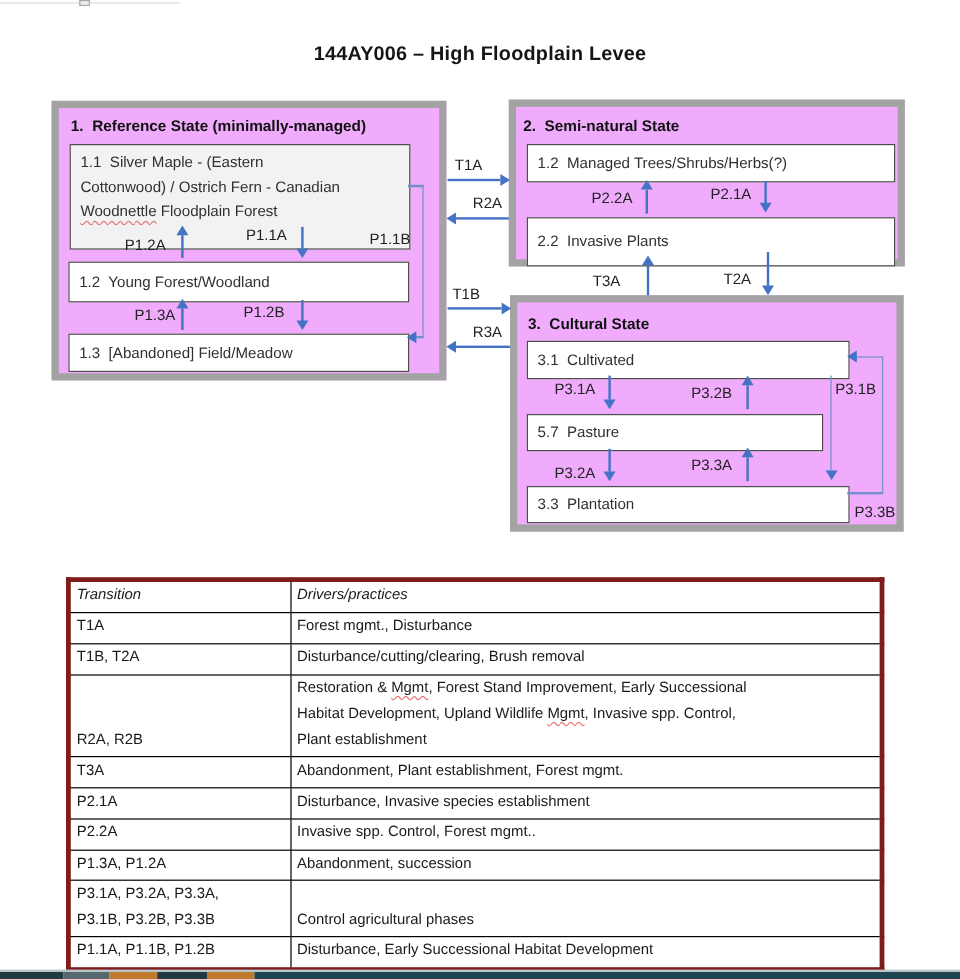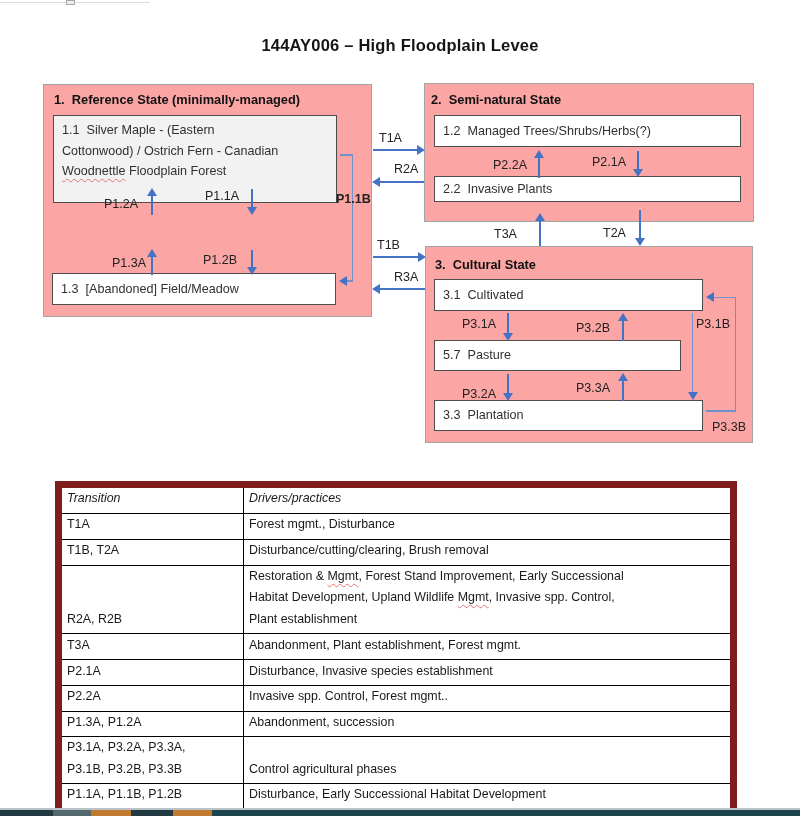--- a/index.html
+++ b/index.html
@@ -11,21 +11,21 @@
   }
   
   .top-line { position:absolute; left:0; top:2px; width:150px; height:1px; background:#dcdcdc; }
   .top-square { position:absolute; left:66px; top:0; width:9px; height:5px; border:1px solid #a8a8a8; background:#efefef; }
   
   .doc-title {
     position:absolute; left:0; top:36px; width:100%; text-align:center;
     font-size:16.5px; font-weight:bold; color:#151515; letter-spacing:.2px;
   }
   
-  .state { position:absolute; border:1px solid #a3a3a3; background:#fca5a5; }
+  .state { position:absolute; border:6px solid #a3a3a3; background:#f0abfc; }
   .state-title { position:absolute; font-size:12.8px; font-weight:bold; color:#111; white-space:pre; }
   .phase {
     position:absolute; border:1px solid #4d4d4d; background:#ffffff;
     font-size:12.6px; color:#303030;
   }
   .phase .ln { display:block; white-space:pre; line-height:20.5px; padding-left:8px; }
   .phase.single { display:flex; align-items:center; }
   .phase.single .ln { padding-left:8px; }
   .gray-fill { background:#f2f2f2; }
   .squiggle {
@@ -46,21 +46,21 @@
   
   table.trans {
     position:absolute; left:55px; top:481px; width:682px;
     border-collapse:collapse; table-layout:fixed;
     font-size:12.4px; color:#1a1a1a;
   }
   table.trans td {
     border:1px solid #000; vertical-align:bottom;
     padding:0 4px 3px 5px; line-height:21.5px; overflow:hidden;
   }
-  table.trans { border:7px solid #7f1d1d; }
+  table.trans { border:4px solid #7f1d1d; }
   td.c1 { width:185px; }
   td.c2 { padding-left:6px; white-space:pre-line; }
   tr.hdr td { font-style:italic; }
   td.pre1 { white-space:pre-line; line-height:21px; }
   
   .bar-topline { position:absolute; left:0; top:808px; width:800px; height:2px; background:#bac3c7; }
   .bbar { position:absolute; left:0; top:810px; height:6px; }
 </style>
 </head>
 <body>
@@ -72,31 +72,34 @@
 
   <div class="doc-title">144AY006 – High Floodplain Levee</div>
 
   <div class="state" style="left:43px; top:84px; width:329px; height:233px;">
     <div class="state-title" style="left:10px; top:7px;">1.  Reference State (minimally-managed)</div>
     <div class="phase gray-fill" style="left:9px; top:30px; width:284px; height:88px; padding-top:4px;">
       <span class="ln">1.1  Silver Maple - (Eastern</span>
       <span class="ln">Cottonwood) / Ostrich Fern - Canadian</span>
       <span class="ln"><span class="squiggle">Woodnettle</span><span> Floodplain Forest</span></span>
     </div>
+    <div class="phase single" style="left:8px; top:128px; width:284px; height:34px;">
+      <span class="ln">1.2  Young Forest/Woodland</span>
+    </div>
     <div class="phase single" style="left:8px; top:188px; width:284px; height:32px;">
       <span class="ln">1.3  [Abandoned] Field/Meadow</span>
     </div>
   </div>
 
   <div class="state" style="left:424px; top:83px; width:330px; height:139px;">
     <div class="state-title" style="left:6px; top:8px;">2.  Semi-natural State</div>
     <div class="phase single" style="left:9px; top:31px; width:307px; height:32px;">
       <span class="ln">1.2  Managed Trees/Shrubs/Herbs(?)</span>
     </div>
-    <div class="phase single" style="left:9px; top:92px; width:307px; height:26px;">
+    <div class="phase single" style="left:9px; top:92px; width:307px; height:41px;">
       <span class="ln">2.2  Invasive Plants</span>
     </div>
   </div>
 
   <div class="state" style="left:425px; top:246px; width:328px; height:197px;">
     <div class="state-title" style="left:9px; top:10px;">3.  Cultural State</div>
     <div class="phase single" style="left:8px; top:32px; width:269px; height:32px;">
       <span class="ln">3.1  Cultivated</span>
     </div>
     <div class="phase single" style="left:8px; top:93px; width:247px; height:31px;">
@@ -188,21 +191,21 @@
   </div>
   <div>
     <i class="ln-h thin" style="left:706px; top:410px; width:30px;"></i>
     <i class="ln-v thin" style="left:734.5px; top:297px; height:114px;"></i>
     <i class="ln-h thin" style="left:714px; top:296.5px; width:21px;"></i>
     <i class="tri tri-left" style="left:706px; top:292px;"></i>
   </div>
 
   <span class="plabel" style="left:104px; top:197px;">P1.2A</span>
   <span class="plabel" style="left:205px; top:189px;">P1.1A</span>
-  <span class="plabel" style="left:336px; top:192px;font-weight:bold;">P1.1B</span>
+  <span class="plabel" style="left:308px; top:192px;">P1.1B</span>
   <span class="plabel" style="left:112px; top:256px;">P1.3A</span>
   <span class="plabel" style="left:203px; top:253px;">P1.2B</span>
   <span class="plabel" style="left:379px; top:131px;">T1A</span>
   <span class="plabel" style="left:394px; top:162px;">R2A</span>
   <span class="plabel" style="left:377px; top:238px;">T1B</span>
   <span class="plabel" style="left:394px; top:270px;">R3A</span>
   <span class="plabel" style="left:494px; top:227px;">T3A</span>
   <span class="plabel" style="left:603px; top:226px;">T2A</span>
   <span class="plabel" style="left:493px; top:158px;">P2.2A</span>
   <span class="plabel" style="left:592px; top:155px;">P2.1A</span>

